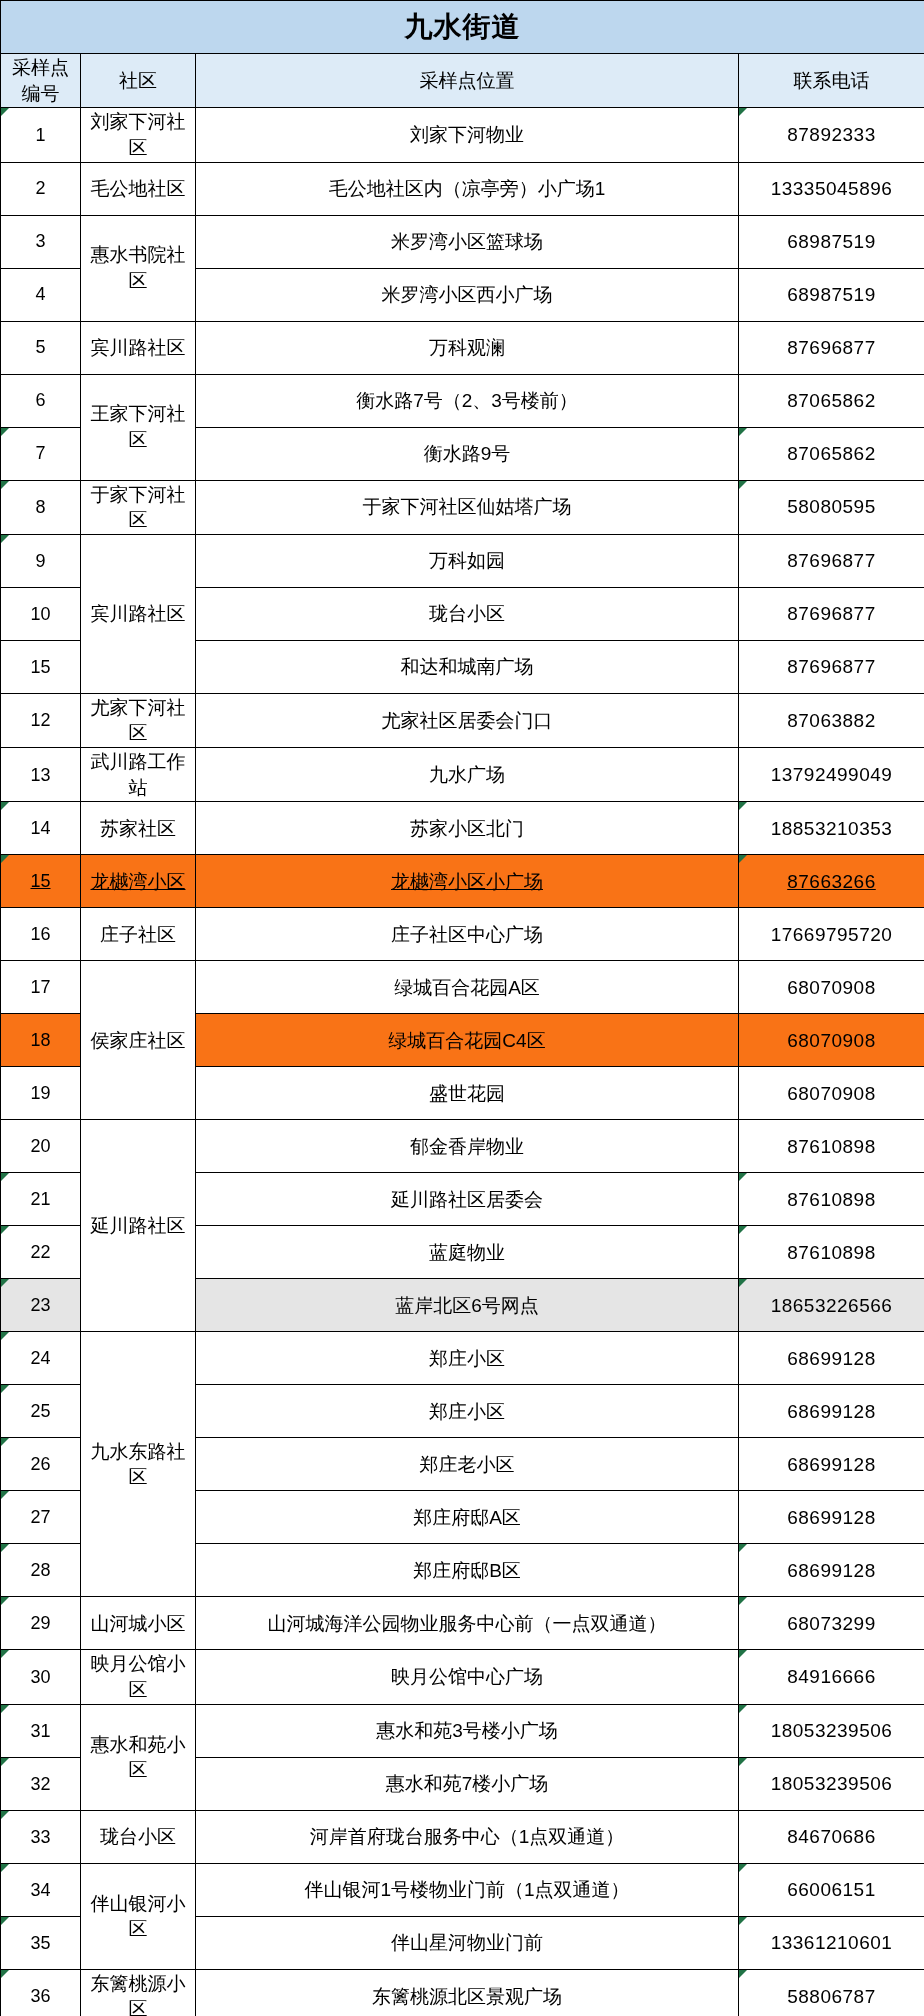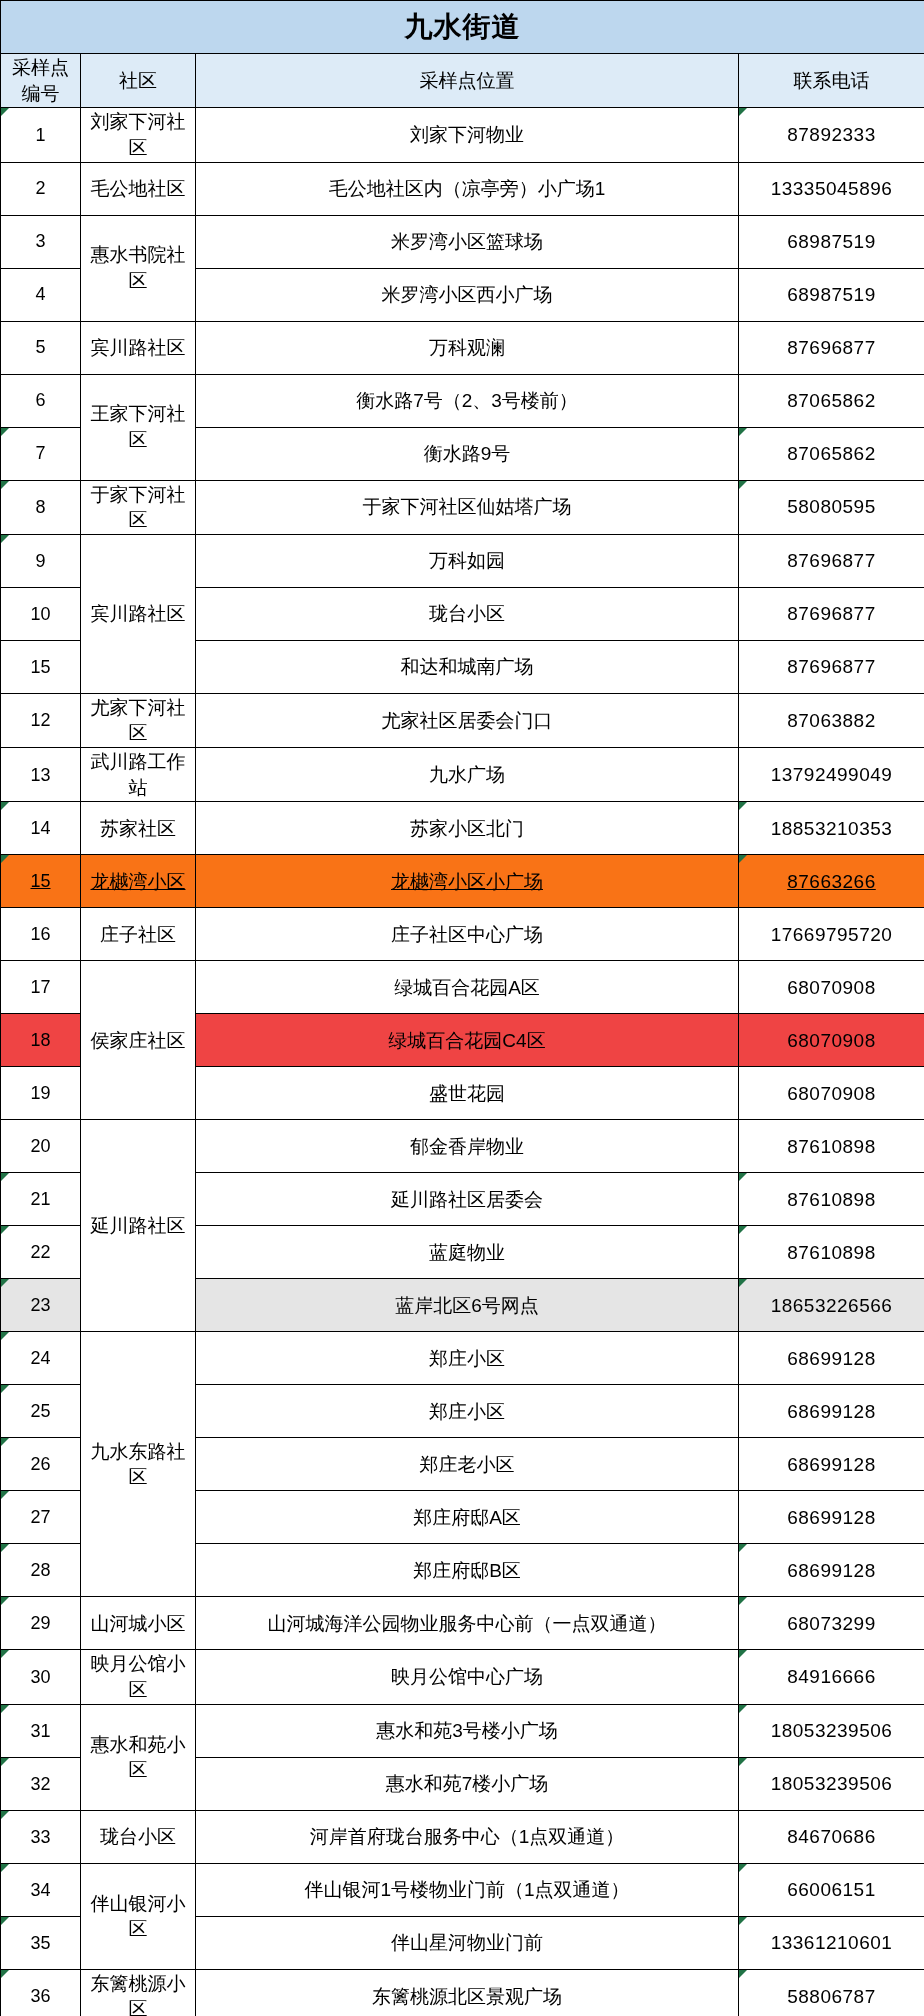--- a/index.html
+++ b/index.html
@@ -146,21 +146,21 @@
           <td class="community-cell" rowspan="1">庄子社区</td>
           <td class="location-cell">庄子社区中心广场</td>
           <td class="phone-cell">17669795720</td>
         </tr>
         <tr style="background: rgb(255, 255, 255);">
           <td class="num-cell">17</td>
           <td class="community-cell" rowspan="3">侯家庄社区</td>
           <td class="location-cell">绿城百合花园A区</td>
           <td class="phone-cell">68070908</td>
         </tr>
-        <tr style="background: #ef4444; padding-left: 12px;">
+        <tr style="background: #f97316; padding-left: 12px;">
           <td class="num-cell">18</td>
           <td class="location-cell">绿城百合花园C4区</td>
           <td class="phone-cell">68070908</td>
         </tr>
         <tr style="background: rgb(255, 255, 255);">
           <td class="num-cell">19</td>
           <td class="location-cell">盛世花园</td>
           <td class="phone-cell">68070908</td>
         </tr>
         <tr style="background: rgb(255, 255, 255);">

